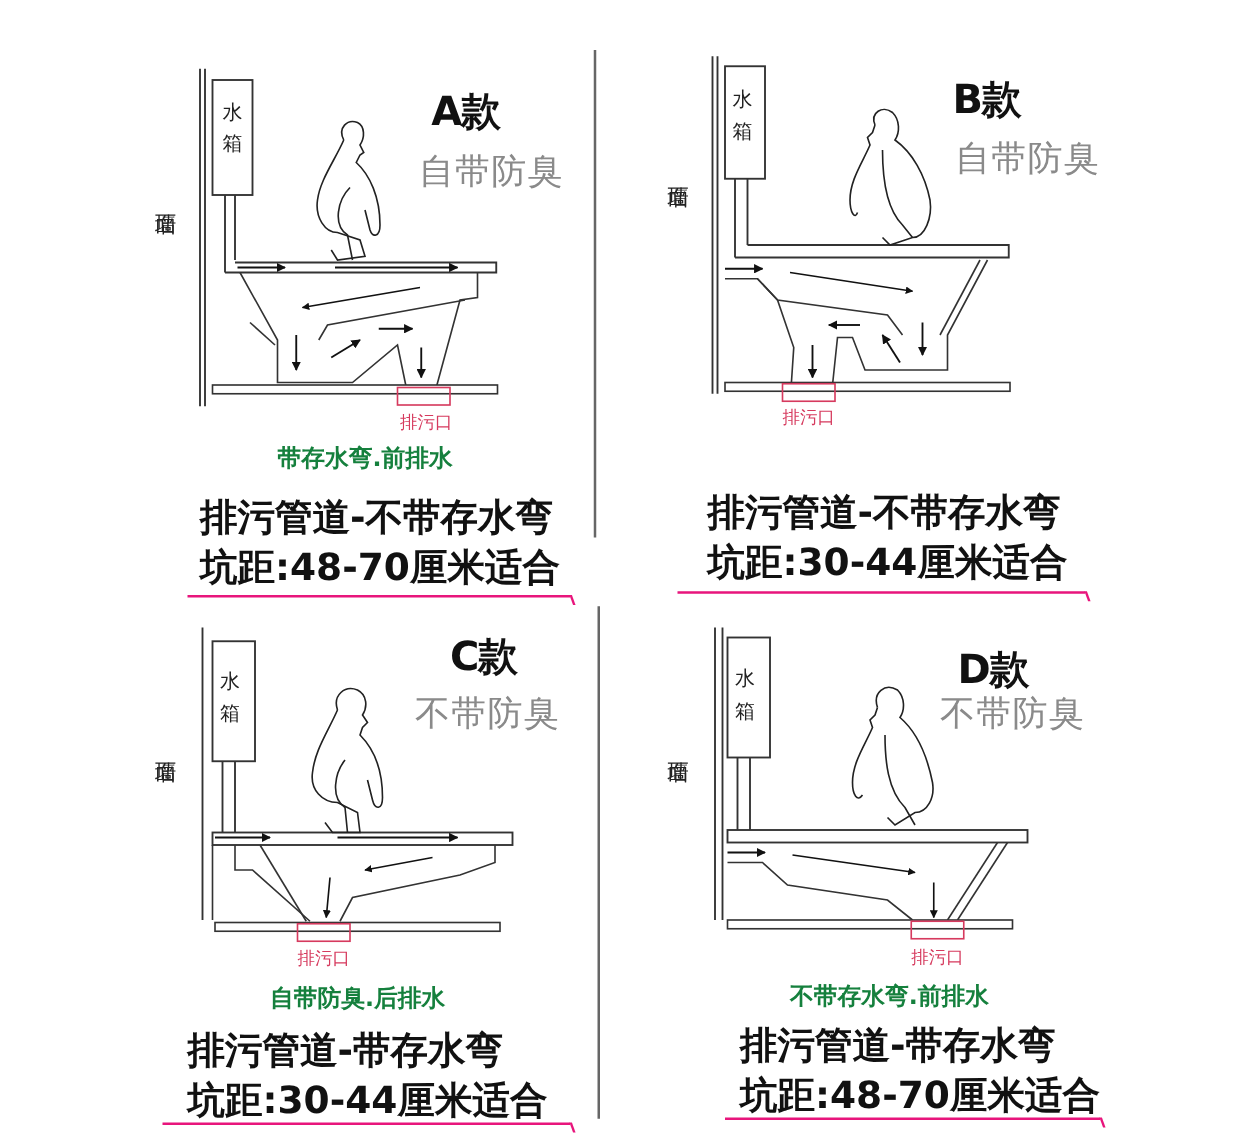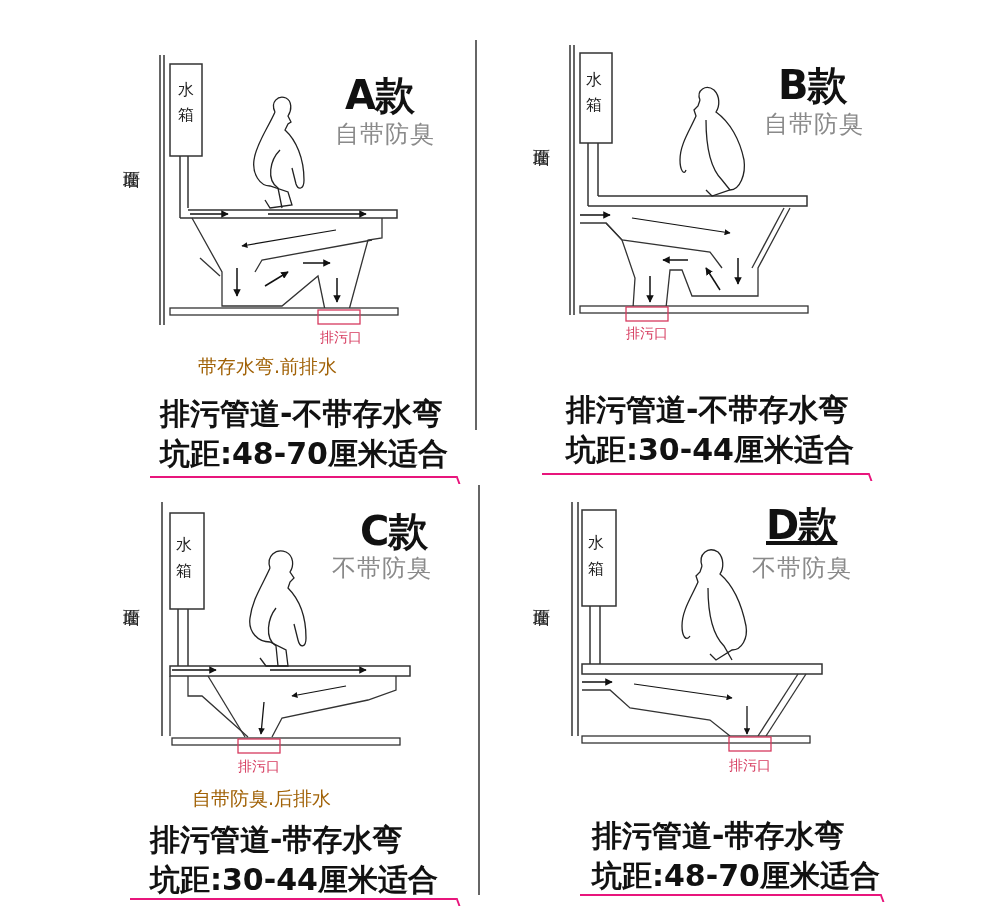--- a/index.html
+++ b/index.html
@@ -1,22 +1,22 @@
 <!DOCTYPE html>
 <html><head>
   <meta charset="utf-8">
   <style>
     html, body { margin: 0; padding: 0; background: #ffffff; }
     body { width: 990px; height: 908px; position: relative; overflow: hidden;
            font-family: "DejaVu Sans", "Liberation Sans", sans-serif; }
     .panel { position: absolute; width: 360px; height: 440px; }
     .diagram { position: absolute; left: 0; top: 0; width: 360px; height: 320px; }
-    .model-title { position: absolute; font-weight: 900; font-size: 40px; color: #111; letter-spacing: -1px; }
-    .odor-label { position: absolute; font-size: 24px; color: #8a8a8a; letter-spacing: 1px; }
-    .red-title { position: absolute; font-weight: 400; font-size: 19px; color: #a16207; white-space: nowrap; }
+    .model-title { position: absolute; font-weight: 900; font-size: 32px; color: #111; letter-spacing: -1px; }
+    .odor-label { position: absolute; font-size: 28px; color: #8a8a8a; letter-spacing: 1px; }
+    .red-title { position: absolute; font-weight: 700; font-size: 19px; color: #15803d; white-space: nowrap; margin-left: 24px; }
     .black-line { position: absolute; font-weight: 700; font-size: 30px; color: #111; white-space: nowrap; }
     .underline { position: absolute; height: 2px; background: #e8157c; }
     .underline::after { content: ""; position: absolute; right: -3px; top: 0; width: 2px; height: 8px;
                         background: #e8157c; transform: skewX(20deg); }
     .divider { position: absolute; width: 2px; background: #777; }
     svg text { font-family: "DejaVu Sans", "Liberation Sans", sans-serif; }
   </style>
 </head>
 <body>
 
@@ -101,21 +101,21 @@
     <line x1="120" y1="236" x2="120" y2="262" stroke="#111" stroke-width="1.5" marker-end="url(#ah)"></line>
     <rect x="50" y="266" width="228" height="7" fill="#fff" stroke="#333" stroke-width="1.3"></rect>
     <rect x="96" y="267" width="42" height="14" fill="none" stroke="#d63a5e" stroke-width="1.3"></rect>
     <text x="96" y="298" font-size="14" fill="#d63a5e">排污口</text>
     <g fill="none" stroke="#222" stroke-width="1.3">
       <path d="M170,60 C166,50 176,44 184,50 C190,56 190,66 186,72 C200,82 210,100 214,120 C216,134 210,150 200,150 L182,156 L176,150"></path>
       <path d="M170,60 L168,66 L164,70 L166,76 C160,90 150,104 150,120 C150,130 154,136 156,130"></path>
       <path d="M176,80 C176,100 178,126 192,140 L200,150"></path>
     </g>
   </svg>
-  <div class="model-title" style="left:232px; top:18px;margin-left:16px;">B款</div>
+  <div class="model-title" style="left:232px; top:18px;">B款</div>
   <div class="odor-label" style="left:234px; top:68px;">自带防臭</div>
   <div class="black-line" style="left:36px; top:350px;">排污管道-不带存水弯</div>
   <div class="black-line" style="left:36px; top:390px;">坑距:30-44厘米适合</div>
   <div class="underline" style="left:12px; top:433px; width:326px;"></div>
 </div>
 
 <div class="panel" style="left:120px; top:490px;">
   <svg class="diagram" viewBox="0 0 360 320">
     <g>
       <line x1="42" y1="12" x2="42" y2="246" stroke="#333" stroke-width="1.5"></line>
@@ -173,21 +173,22 @@
     <line x1="217" y1="216" x2="217" y2="244" stroke="#111" stroke-width="1.3" marker-end="url(#ah)"></line>
     <rect x="52" y="246" width="228" height="7" fill="#fff" stroke="#333" stroke-width="1.3"></rect>
     <rect x="199" y="247" width="42" height="14" fill="none" stroke="#d63a5e" stroke-width="1.3"></rect>
     <text x="199" y="280" font-size="14" fill="#d63a5e">排污口</text>
     <g fill="none" stroke="#222" stroke-width="1.3">
       <path d="M172,76 C168,64 178,56 188,62 C194,68 194,78 190,84 C204,96 212,116 216,136 C218,148 212,160 202,160 L186,170 L180,164"></path>
       <path d="M172,76 L170,82 L166,86 L168,92 C162,106 152,120 152,136 C152,146 156,152 160,146"></path>
       <path d="M178,98 C178,118 180,142 194,156 L202,170"></path>
     </g>
   </svg>
-  <div class="model-title" style="left:236px; top:8px;text-decoration:underline;">D款</div>
+  <div class="model-title" style="left:236px; top:24px;">D款</div>
   <div class="odor-label" style="left:222px; top:62px;">不带防臭</div>
+  <div class="red-title" style="left:78px; top:294px;">不带存水弯.前排水</div>
   <div class="black-line" style="left:62px; top:326px;">排污管道-带存水弯</div>
   <div class="black-line" style="left:62px; top:366px;">坑距:48-70厘米适合</div>
   <div class="underline" style="left:50px; top:404px; width:300px;"></div>
 </div>
 
 <div class="divider" style="left:475px; top:40px; height:390px; background:#666;"></div>
 <div class="divider" style="left:478px; top:485px; height:410px; background:#666;"></div>
 
 </body></html>

